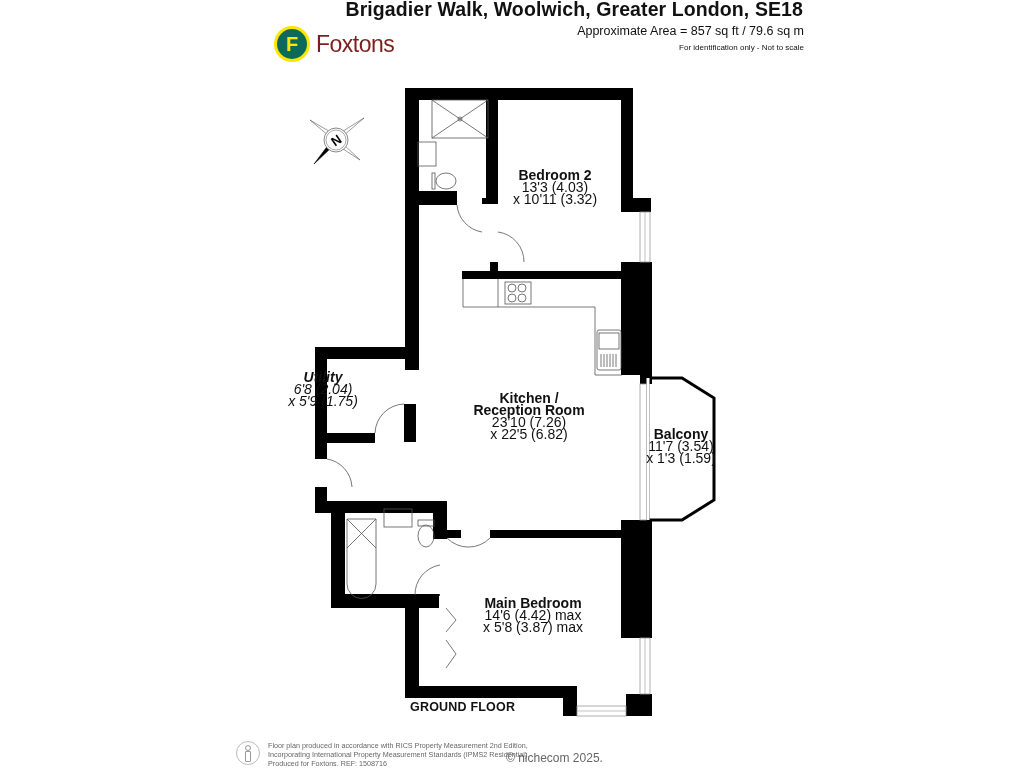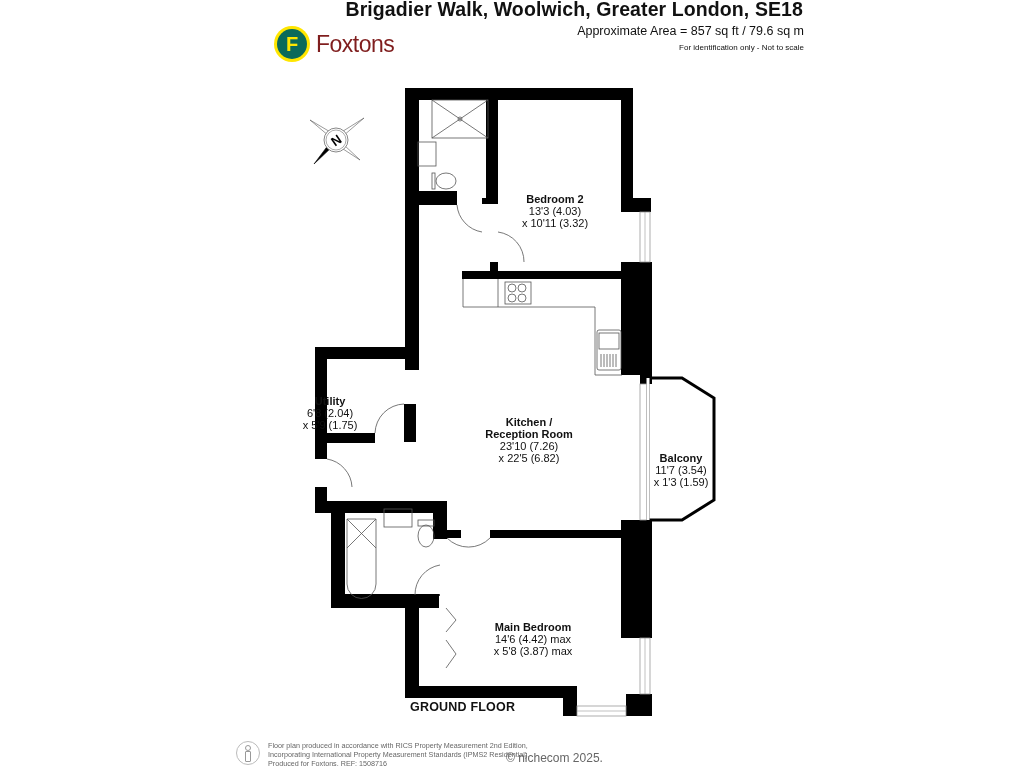--- a/index.html
+++ b/index.html
@@ -5,21 +5,21 @@
   html, body { margin:0; padding:0; background:#ffffff; }
   body { width:1024px; height:768px; position:relative; overflow:hidden; font-family:"Liberation Sans", sans-serif; color:#111; }
   .header-title { position:absolute; right:221px; top:-2px; font-size:19.5px; font-weight:bold; white-space:nowrap; letter-spacing:0.1px; }
   .header-area { position:absolute; right:220px; top:24px; font-size:12.5px; white-space:nowrap; }
   .header-note { position:absolute; right:220px; top:43px; font-size:8px; white-space:nowrap; }
   .logo { position:absolute; left:274px; top:26px; display:flex; align-items:center; }
   .logo-badge { width:36px; height:36px; border-radius:50%; background:#ffe600; display:flex; align-items:center; justify-content:center; }
   .logo-inner { width:30px; height:30px; border-radius:50%; background:#0b6a5a; display:flex; align-items:center; justify-content:center; color:#ffe600; font-weight:bold; font-size:20px; }
   .logo-text { margin-left:6px; font-size:23px; color:#7f1d1d; font-weight:normal; letter-spacing:-0.5px; }
   .plan { position:absolute; left:0; top:0; }
-  .room-label { position:absolute; text-align:center; font-size:11px; line-height:12px; white-space:nowrap; transform:translateX(-50%);margin-top:24px; }
+  .room-label { position:absolute; text-align:center; font-size:14px; line-height:12px; white-space:nowrap; transform:translateX(-50%); }
   .room-label .name { font-weight:bold; }
   .floor-label { position:absolute; left:410px; top:700px; font-size:12.5px; font-weight:bold; letter-spacing:0.2px; }
   .footer { position:absolute; left:236px; top:741px; display:flex; align-items:flex-start; color:#666; font-size:7.2px; line-height:9px; }
   .footer-icon { width:22px; height:22px; border:1px solid #bbb; border-radius:50%; margin-right:8px; position:relative; }
   .footer-icon::before { content:""; position:absolute; left:8px; top:3px; width:4px; height:4px; border:1px solid #999; border-radius:50%; }
   .footer-icon::after { content:""; position:absolute; left:8px; top:9px; width:4px; height:9px; border:1px solid #999; border-radius:1px; }
   .footer-copy { position:absolute; left:506px; top:751px; color:#666; font-size:12px; white-space:nowrap; }
 </style>
 </head>
 <body>
@@ -156,21 +156,21 @@
   <g stroke="#000" stroke-width="1.5" fill="none">
     <line x1="418" y1="595" x2="440" y2="595"></line>
   </g>
 </svg>
 
 <div class="room-label" style="left:555px; top:169px;">
   <div class="name">Bedroom 2</div>
   <div>13'3 (4.03)</div>
   <div>x 10'11 (3.32)</div>
 </div>
-<div class="room-label" style="left:330px; top:371px;">
+<div class="room-label" style="left:323px; top:371px;font-style:italic;">
   <div class="name">Utility</div>
   <div>6'8 (2.04)</div>
   <div>x 5'9 (1.75)</div>
 </div>
 <div class="room-label" style="left:529px; top:392px;">
   <div class="name">Kitchen /</div>
   <div class="name">Reception Room</div>
   <div>23'10 (7.26)</div>
   <div>x 22'5 (6.82)</div>
 </div>

